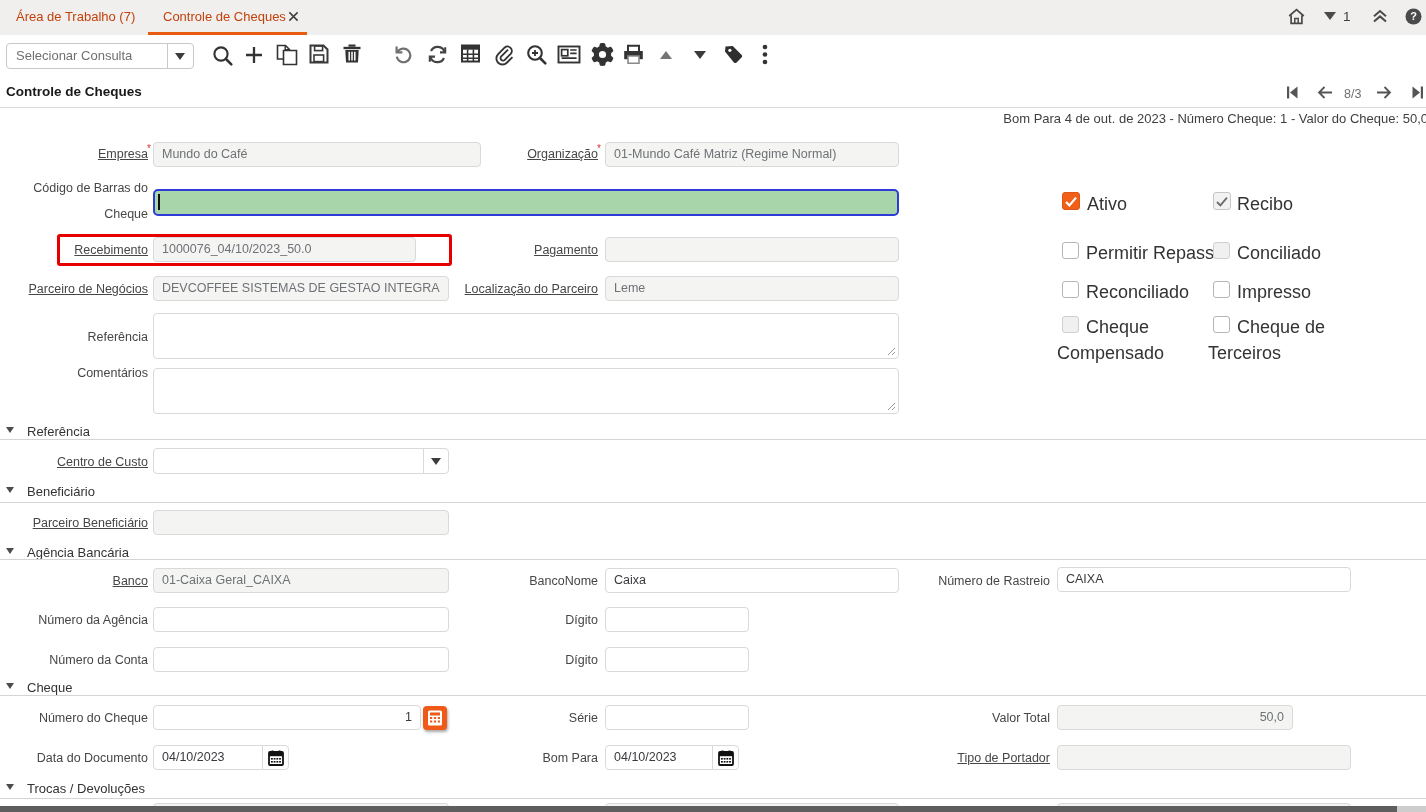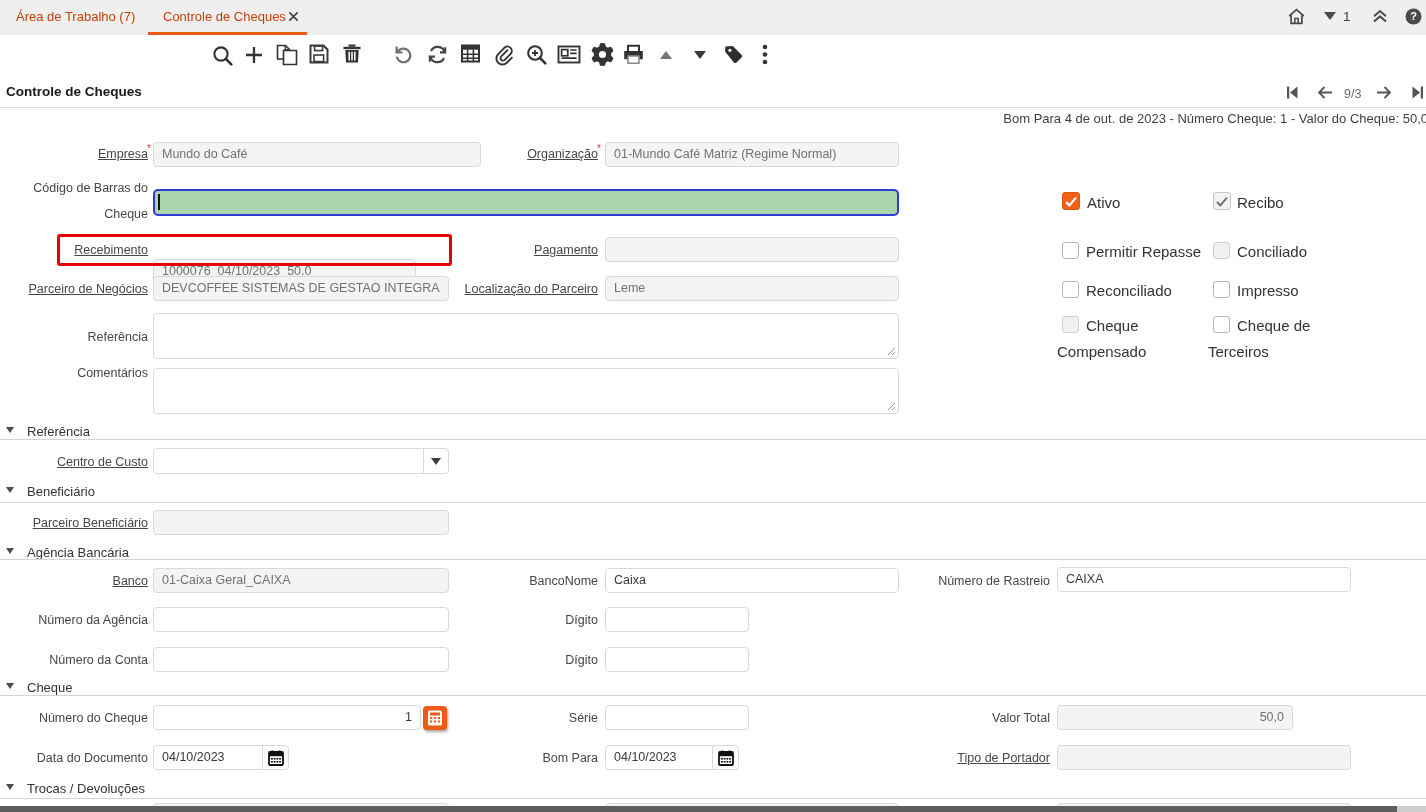--- a/index.html
+++ b/index.html
@@ -34,21 +34,21 @@
 .sect { position:absolute; font-size:13px; color:#333; }
 .sline { position:absolute; left:0; width:1426px; height:1px; background:#d4d4d4; }
 .tri { position:absolute; width:0; height:0; border-left:4.5px solid transparent;
   border-right:4.5px solid transparent; border-top:6px solid #4c4c4c; }
 .cb { position:absolute; width:17px; height:17px; border-radius:3px; }
 .cb.off-w { background:#fff; border:1px solid #b5b5b5; }
 .cb.off-g { background:#f0f0f0; border:1px solid #cfcfcf; }
 .cb.on-o { background:#f06018; border:1px solid #e0550f; width:18px; height:18px; }
 .cb.on-g { background:#f2f2f2; border:1px solid #c6c6c6; width:18px; height:18px; }
 .cb svg { display:block; margin:2px 0 0 1px; }
-.cblbl { position:absolute; font-size:15px; color:#333; white-space:nowrap; }
+.cblbl { position:absolute; font-size:18px; color:#333; white-space:nowrap; }
 .tarea { position:absolute; background:#fff; border:1px solid #d9d9d9; border-radius:4px; }
 .grip { position:absolute; right:2px; bottom:2px; width:9px; height:9px; }
 </style>
 </head>
 <body>
 <div id="page">
 
 <div id="tabbar">
   <div class="tabtxt" style="left:16px;">Área de Trabalho (7)</div>
   <div class="tabtxt" style="left:163px;">Controle de Cheques</div>
@@ -67,20 +67,26 @@
   <svg class="abs" style="left:1371px; top:8px;" width="18" height="17" viewBox="0 0 18 17">
     <path d="M3 8.2 L9 3 L15 8.2 M3 13.6 L9 8.4 L15 13.6" fill="none" stroke="#4a4a4a" stroke-width="2"></path>
   </svg>
   <svg class="abs" style="left:1405px; top:7.5px;" width="17" height="17" viewBox="0 0 17 17">
     <circle cx="8.5" cy="8.5" r="8" fill="#4a4a4a"></circle>
     <text x="8.5" y="12.4" font-size="11" font-weight="bold" fill="#fff" text-anchor="middle" font-family="Liberation Sans">?</text>
   </svg>
 </div>
 
 <div id="toolbar">
+  <div id="selbox">
+    <div class="txt">Selecionar Consulta</div>
+    <div class="btn">
+          <div style="position:absolute; left:7px; top:9px; width:0; height:0; border-left:5.5px solid transparent; border-right:5.5px solid transparent; border-top:7px solid #3c3c3c;"></div>
+        </div>
+  </div>
 
   <svg class="abs" style="left:211px; top:9px;" width="23" height="23" viewBox="0 0 23 23">
     <circle cx="10" cy="10" r="6.6" fill="none" stroke="#333" stroke-width="2.1"></circle>
     <line x1="15" y1="15" x2="20.3" y2="20.3" stroke="#333" stroke-width="2.6" stroke-linecap="round"></line>
   </svg>
 
   <svg class="abs" style="left:245px; top:11px;" width="18" height="18" viewBox="0 0 18 18">
     <path d="M9 1 V17 M1 9 H17" stroke="#333" stroke-width="2.3"></path>
   </svg>
 
@@ -167,21 +173,21 @@
   <div class="title">Controle de Cheques</div>
 
   <svg class="abs" style="left:1286px; top:5px;" width="13" height="15" viewBox="0 0 13 15">
     <rect x="1" y="1.5" width="2.2" height="12" fill="#555"></rect>
     <path d="M11.5 1.5 V13.5 L4 7.5 Z" fill="#555"></path>
   </svg>
 
   <svg class="abs" style="left:1317px; top:5px;" width="16" height="15" viewBox="0 0 16 15">
     <path d="M15 7.5 H2 M7.5 2 L2 7.5 L7.5 13" fill="none" stroke="#555" stroke-width="1.8"></path>
   </svg>
-  <div class="abs" style="left:1344px; top:7px; font-size:12.5px; color:#6e6e6e;">9/3</div>
+  <div class="abs" style="left:1344px; top:7px; font-size:12.5px; color:#6e6e6e;">8/3</div>
 
   <svg class="abs" style="left:1376px; top:5px;" width="16" height="15" viewBox="0 0 16 15">
     <path d="M1 7.5 H14 M8.5 2 L14 7.5 L8.5 13" fill="none" stroke="#555" stroke-width="1.8"></path>
   </svg>
 
   <svg class="abs" style="left:1411px; top:5px;" width="13" height="15" viewBox="0 0 13 15">
     <path d="M1.5 1.5 V13.5 L9 7.5 Z" fill="#555"></path>
     <rect x="9.8" y="1.5" width="2.2" height="12" fill="#555"></rect>
   </svg>
 </div>
@@ -196,21 +202,21 @@
 <div class="lbl u" style="right:828px; top:147px;">Organização</div>
       <div class="lbl ast" style="right:825px; top:143px;">*</div>
 <div class="inp ro" style="left:605px; top:142px; width:294px;">01-Mundo Café Matriz (Regime Normal)</div>
 
 <div class="lbl" style="right:1278px; top:181px;">Código de Barras do</div>
 <div class="lbl" style="right:1278px; top:207px;">Cheque</div>
 <div class="abs" style="left:153px; top:189px; width:746px; height:27px; background:#a9d5ab; border:2px solid #2e3bd7; border-radius:5px;"></div>
 <div class="abs" style="left:158px; top:194px; width:1.5px; height:16px; background:#111;"></div>
 
 <div class="lbl u" style="right:1278px; top:243px;">Recebimento</div>
-<div class="inp ro" style="left:153px; top:237px; width:263px;margin-top:22px;">1000076_04/10/2023_50.0</div>
+<div class="inp ro" style="left:153px; top:237px; width:263px;">1000076_04/10/2023_50.0</div>
 <div class="abs" style="left:57px; top:234px; width:395px; height:32px; border:3px solid #e60000; border-radius:3px;"></div>
 <div class="lbl u" style="right:828px; top:243px;">Pagamento</div>
 <div class="inp ro" style="left:605px; top:237px; width:294px;"></div>
 
 <div class="lbl u" style="right:1278px; top:282px;">Parceiro de Negócios</div>
 <div class="inp ro" style="left:153px; top:276px; width:296px;">DEVCOFFEE SISTEMAS DE GESTAO INTEGRA</div>
 <div class="lbl u" style="right:828px; top:282px;">Localização do Parceiro</div>
 <div class="inp ro" style="left:605px; top:276px; width:294px;">Leme</div>
 
 <div class="lbl" style="right:1278px; top:330px;">Referência</div>

